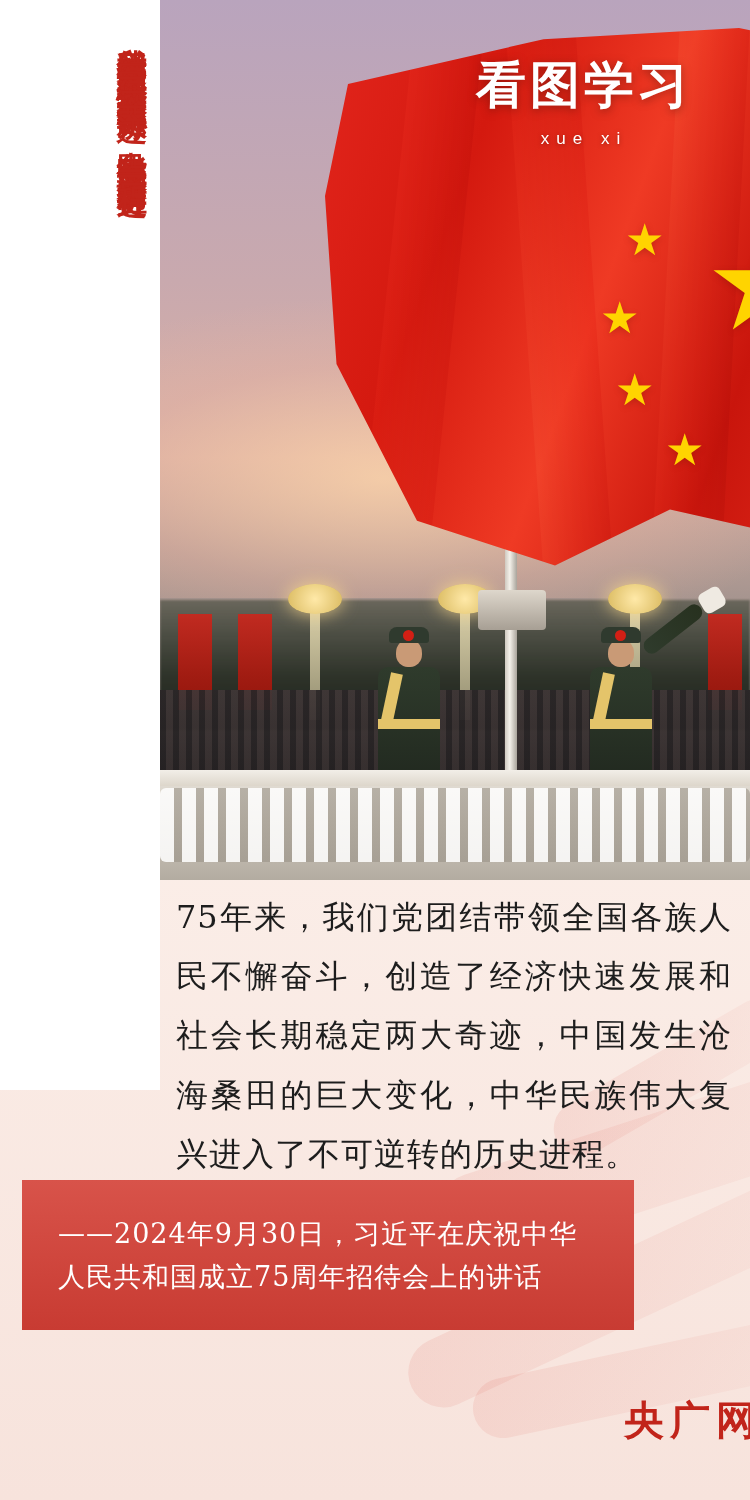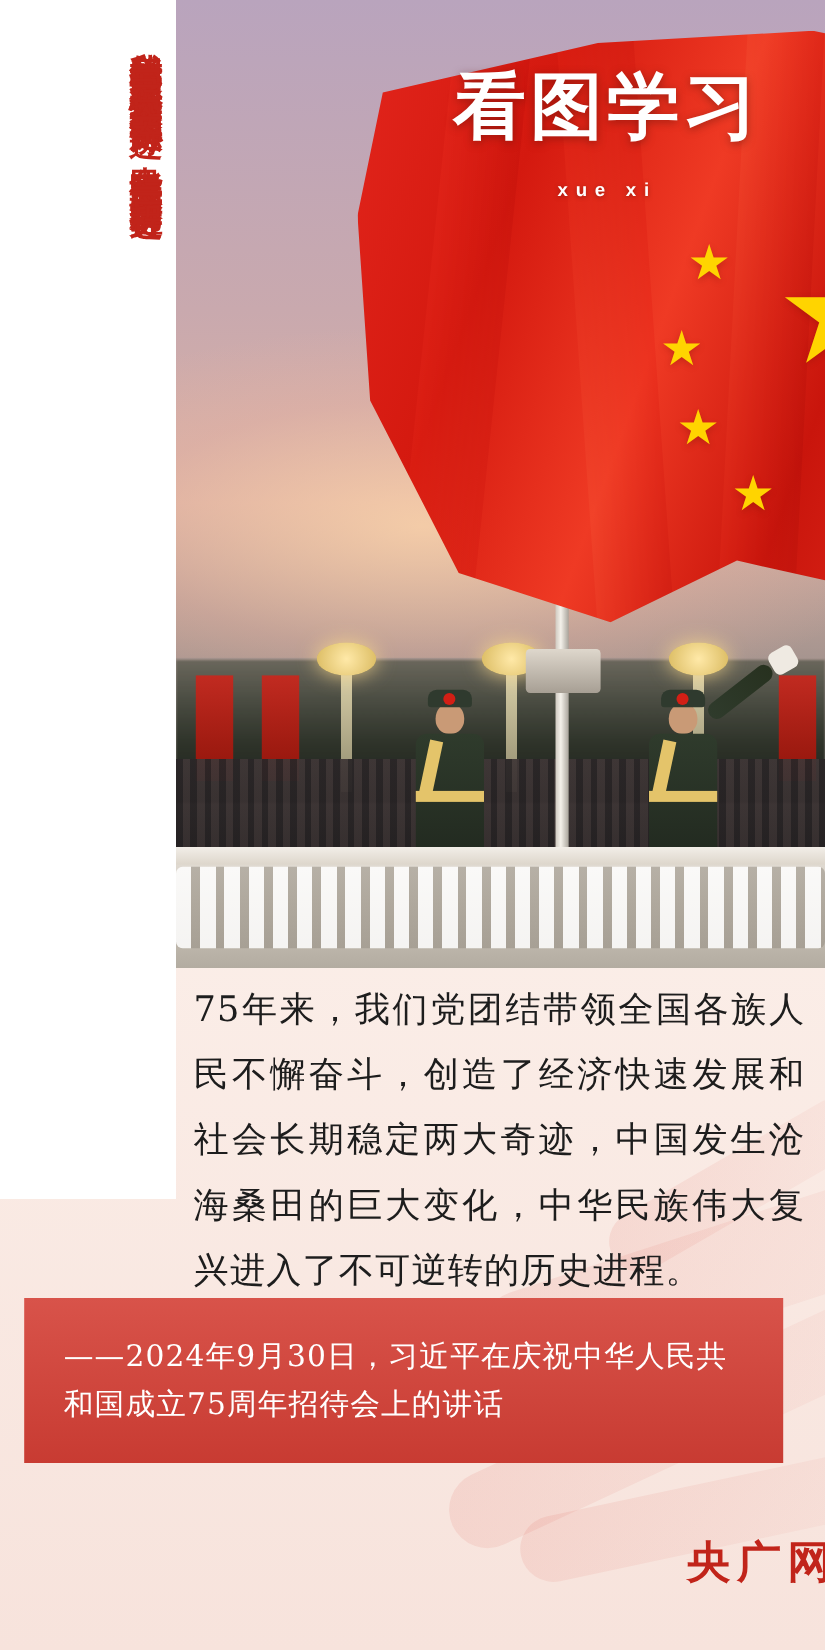--- a/index.html
+++ b/index.html
@@ -276,30 +276,30 @@
   .logo {
     position: absolute;
     right: 58px;
     top: 52px;
     text-align: center;
     color: #ffffff;
     pointer-events: none;
   }
   .logo-main {
     font-family: Liberation Mono, monospace;
-    font-size: 66px;
+    font-size: 50px;
     font-weight: bold;
     letter-spacing: 4px;
     text-shadow: 0 2px 8px rgba(90,20,10,0.5);
   }
   .logo-sub {
-    margin-top: 21px;
+    margin-top: 10px;
     font-size: 17px;
     letter-spacing: 7px;
-    font-weight: bold;
+    font-weight: normal;
     text-shadow: 0 1px 4px rgba(90,20,10,0.5);
   }
 
   
   .quote {
     position: absolute;
     left: 176px;
     top: 888px;
     width: 556px;
     font-family: "DejaVu Serif", "Liberation Serif", serif;
@@ -308,21 +308,21 @@
     color: #1d1d1d;
     letter-spacing: 1px;
     text-align: justify;
   }
 
   
   .source-box {
     position: absolute;
     left: 22px;
     top: 1180px;
-    width: 690px;
+    width: 612px;
     height: 150px;
     background: linear-gradient(180deg, #d8534a 0%, #c83b32 100%);
     display: flex;
     align-items: center;
   }
   .source-text {
     font-family: "DejaVu Serif", "Liberation Serif", serif;
     color: #ffffff;
     font-size: 27px;
     line-height: 1.6;

